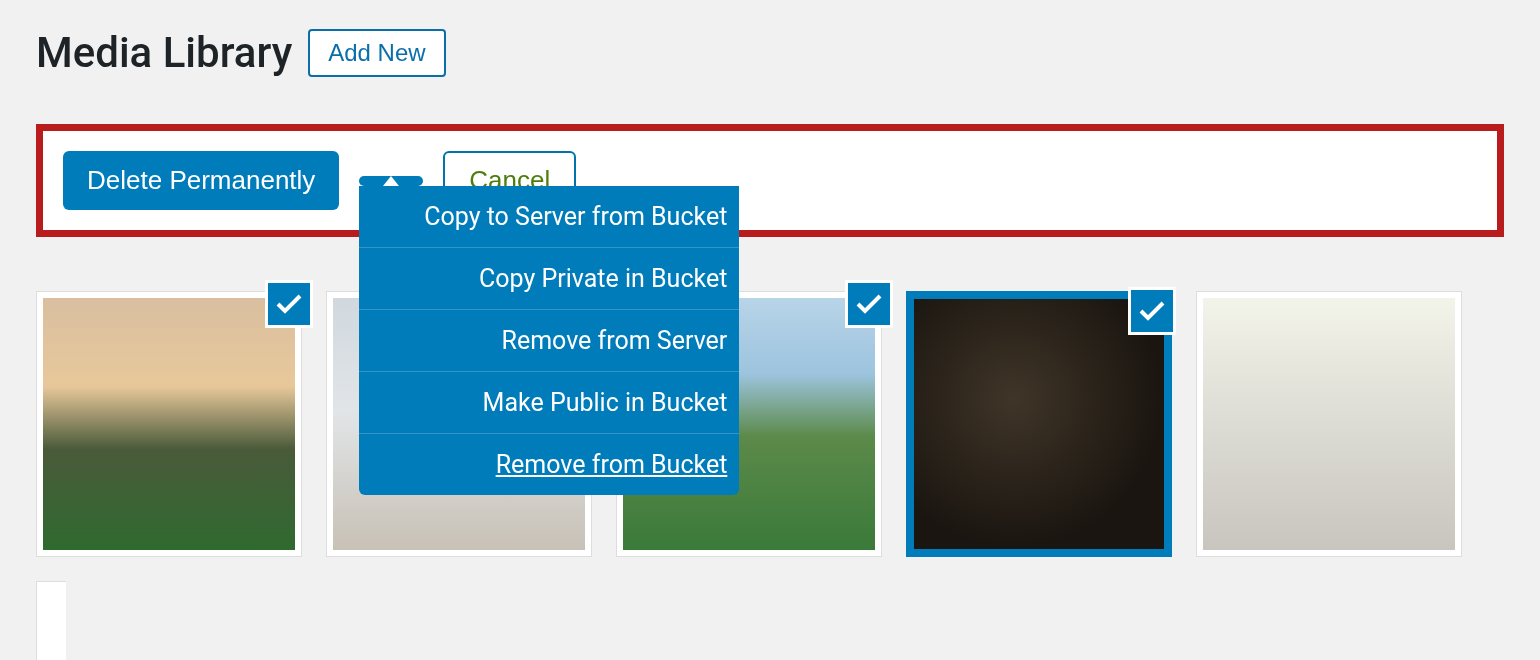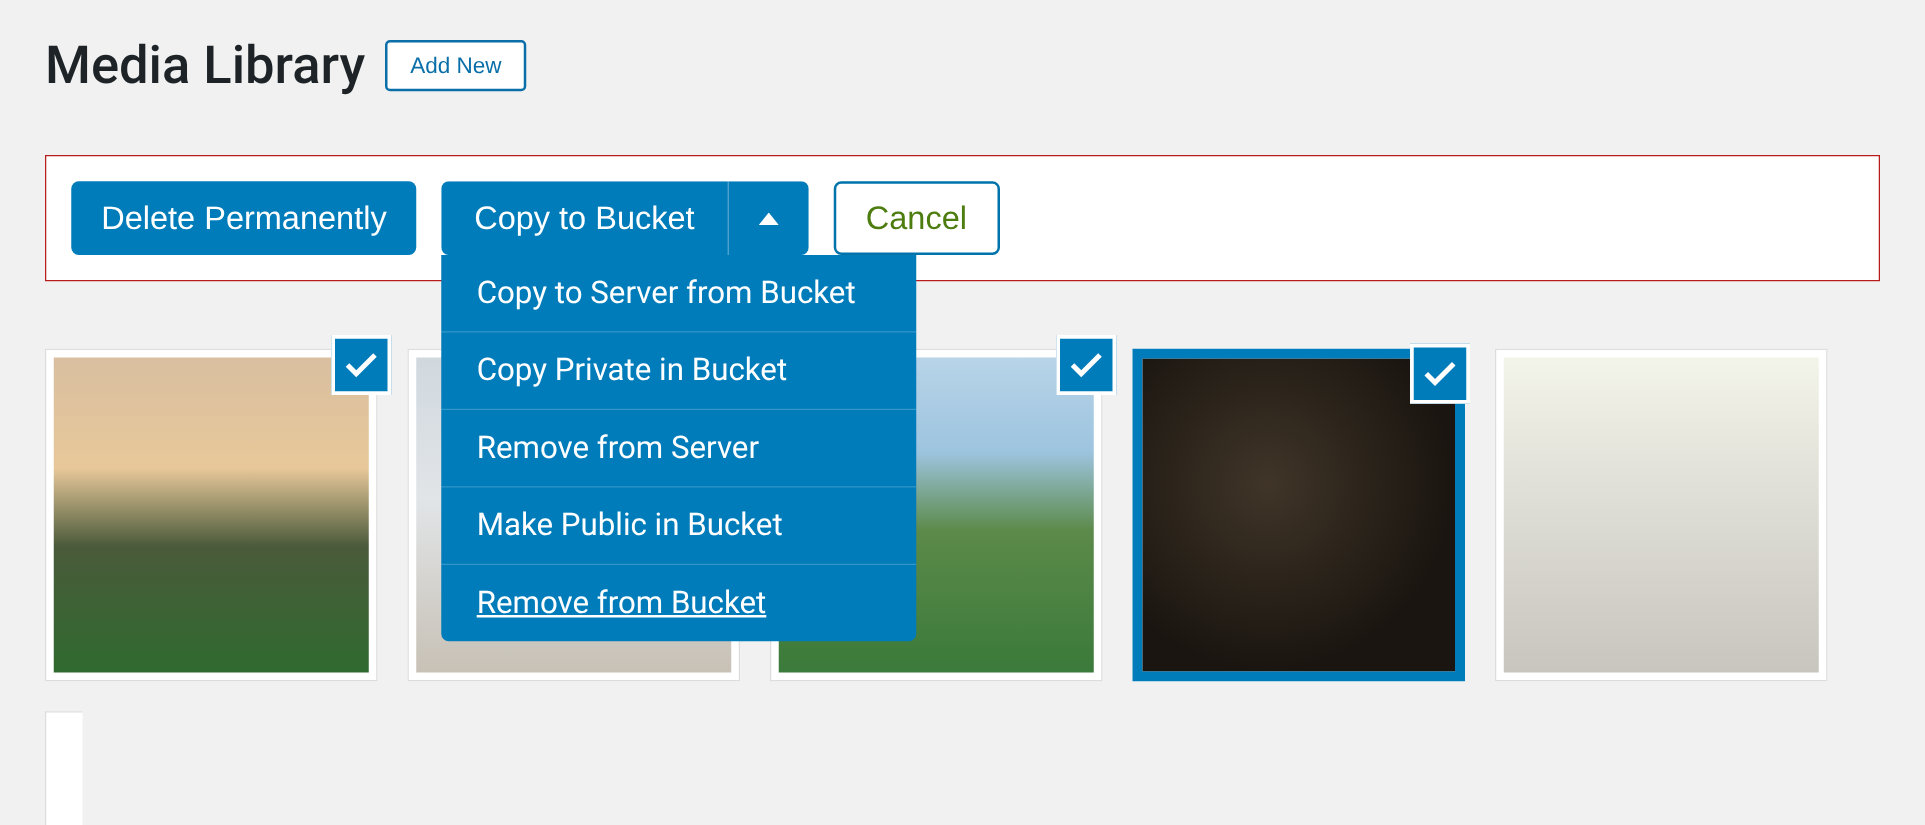--- a/index.html
+++ b/index.html
@@ -25,29 +25,29 @@
     }
     .page-title {
       font-size: 42px;
       font-weight: 500;
       color: #1d2327;
     }
     .add-new-btn {
       border: 2px solid #0a6fa8;
       background: #fff;
       color: #0a6fa8;
-      font-size: 18px;
+      font-size: 24px;
       font-weight: 500;
       padding: 8px 18px;
       border-radius: 4px;
       cursor: pointer;
     }
     .toolbar {
       background: #fff;
-      border: 1px solid #b91c1c;
+      border: 7px solid #b91c1c;
       padding: 20px;
       display: flex;
       align-items: center;
       gap: 20px;
       position: relative;
       margin-bottom: 54px;
       margin-top: 47px;
     }
     .btn-primary {
       background: #007cba;
@@ -98,23 +98,24 @@
       top: 100%;
       left: 0;
       width: 380px;
       background: #007cba;
       z-index: 100;
       border-radius: 0 0 6px 6px;
     }
     .dropdown-item {
       color: #fff;
       font-size: 25px;
-      padding: 16px 28px;
+      padding: 16px 12px;
       cursor: pointer;
       border-bottom: 1px solid rgba(255,255,255,0.2);
+      text-align: right;
     }
     .dropdown-item:last-child {
       border-bottom: none;
       text-decoration: underline;
     }
     .btn-secondary {
       background: #fff;
       border: 2px solid #0073aa;
       color: #4d7c0f;
       font-size: 26px;
@@ -185,21 +186,20 @@
   <div class="header">
     <h1 class="page-title">Media Library</h1>
     <button class="add-new-btn">Add New</button>
   </div>
 
   <div class="toolbar">
     <button class="btn-primary">Delete Permanently</button>
 
     <div class="dropdown-wrap">
       <div class="dropdown-btn">
-        <button class="dropdown-label">Copy to Bucket</button>
         <button class="dropdown-toggle">
           <svg viewBox="0 0 16 10">
               <polygon points="0,10 16,10 8,0"></polygon>
             </svg>
         </button>
       </div>
       <div class="dropdown-menu">
         <div class="dropdown-item">Copy to Server from Bucket</div>
         <div class="dropdown-item">Copy Private in Bucket</div>
         <div class="dropdown-item">Remove from Server</div>

